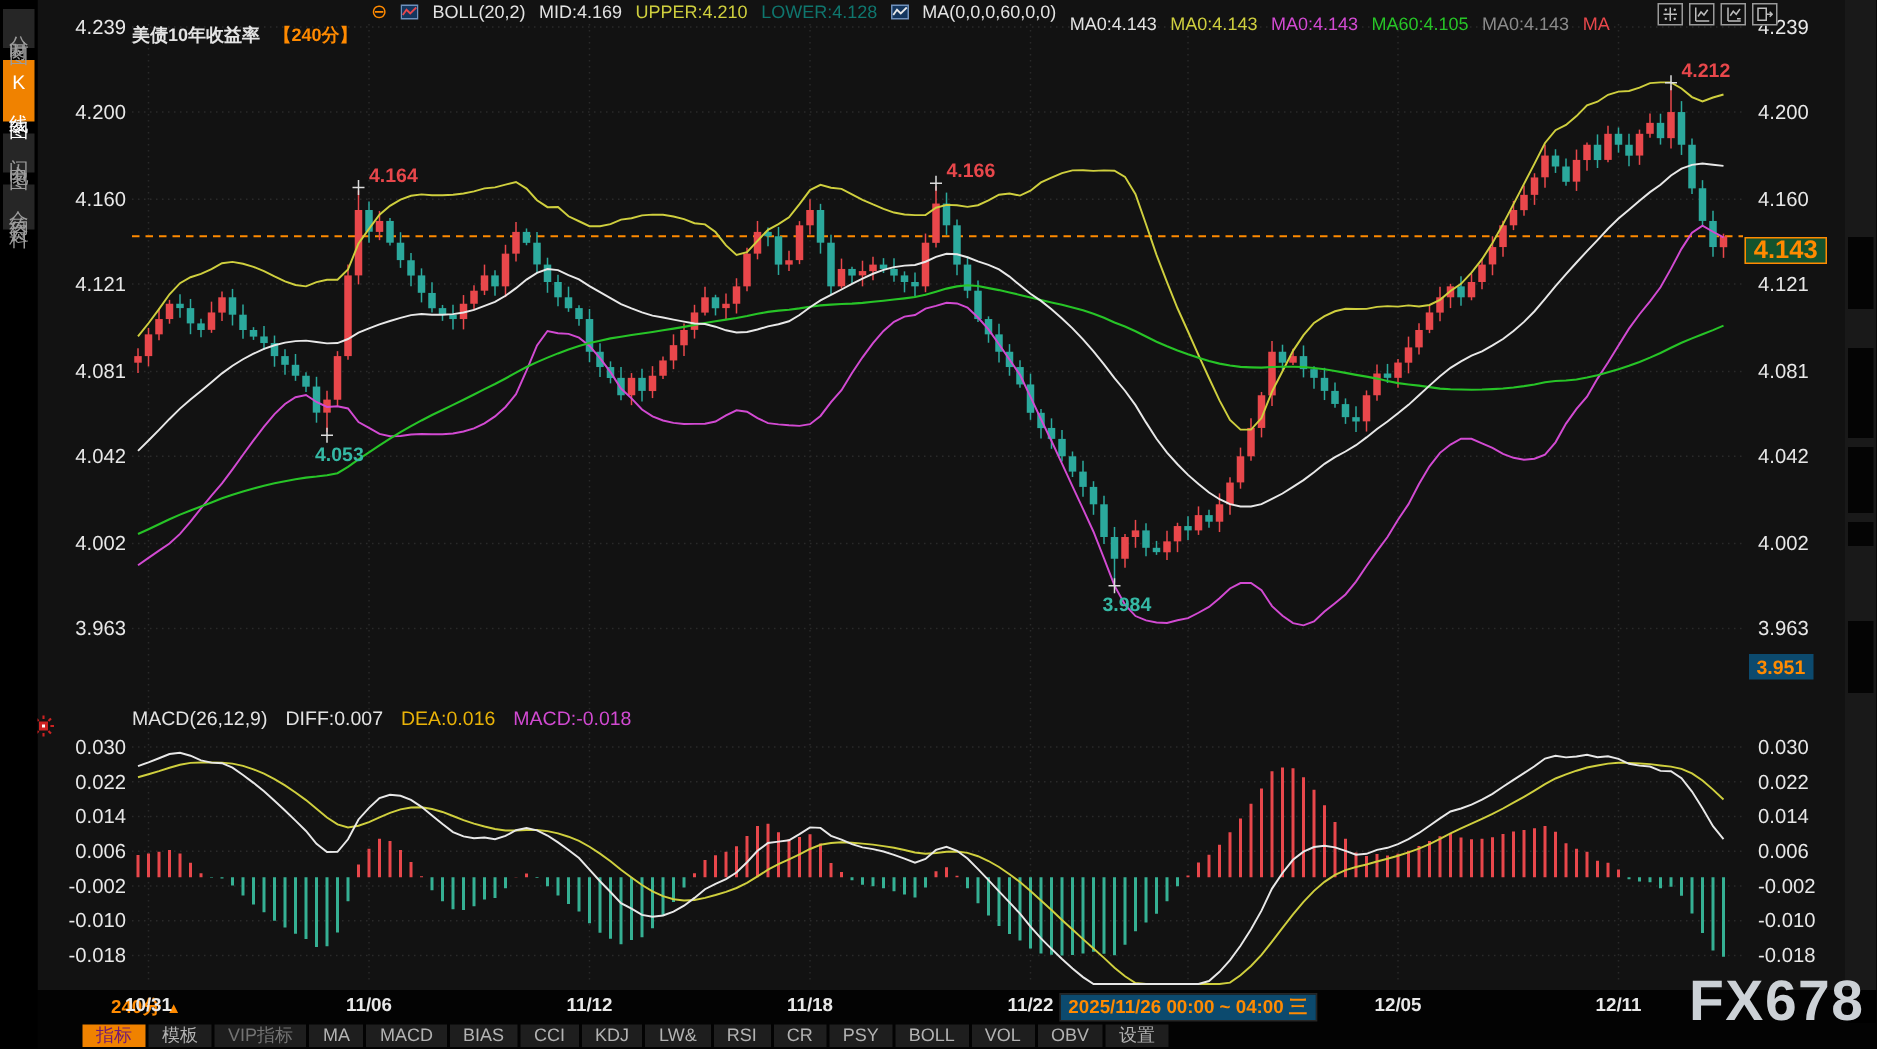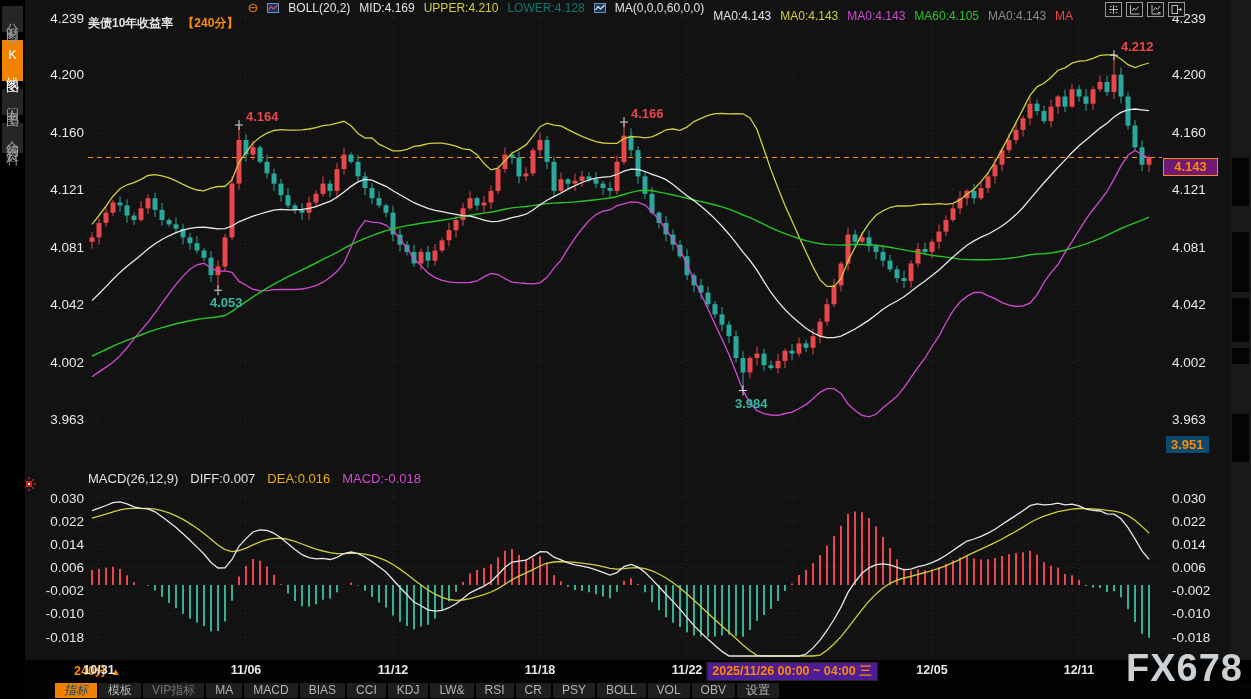--- a/index.html
+++ b/index.html
@@ -26,39 +26,39 @@
   #top-icons{position:absolute;right:66px;top:2px;display:flex;gap:4px;z-index:5;}
   .tool-btn{width:15px;height:13px;border:1px solid #9a9a9a;background:#101010;display:flex;
     align-items:center;justify-content:center;cursor:pointer;}
   
   #macd-header{position:absolute;left:88px;top:470px;height:16px;display:flex;gap:12px;align-items:center;
     font-size:13px;color:#e3e3e3;z-index:3;white-space:nowrap;}
   #macd-header .yellow{color:#eab308;text-align:right;}
   #macd-header .magenta{color:#d24ad2;}
   
   #price-badge{position:absolute;left:1163px;top:159px;width:53px;height:16px;border:1px solid #ff8a00;
-    color:#ff8a00;background:#701a75;font-size:13px;font-weight:700;text-align:center;line-height:16px;z-index:3;}
+    color:#ff8a00;background:#14532d;font-size:17px;font-weight:700;text-align:center;line-height:16px;z-index:3;}
   #low-badge{position:absolute;left:1166px;top:436px;padding:1px 5px;color:#ff8a00;background:#0c4a6e;
     font-size:13px;font-weight:700;z-index:3;}
   
   #right-strip{position:absolute;left:1230px;top:0;width:21px;height:660px;background:#191919;z-index:2;}
   #right-strip div{position:absolute;left:2px;width:17px;background:#040404;}
   
   #xaxis-row{position:absolute;left:0;top:660px;width:1232px;height:22px;background:#030303;z-index:3;}
   #period-label{position:absolute;left:74px;top:3px;color:#ff8a00;font-size:12.5px;font-weight:700;}
   #period-label .arr{font-size:10px;}
   .x-label{position:absolute;top:3px;transform:translateX(-50%);color:#e8e8e8;font-size:12.5px;font-weight:700;
     white-space:nowrap;}
-  .x-label.hl{color:#ff8a00;background:#4c1d95;padding:0 5px;outline:1px solid #262626;}
+  .x-label.hl{color:#ff8a00;background:#0c4a6e;padding:0 5px;outline:1px solid #262626;}
   
   #toolbar{position:absolute;left:0;top:682px;width:1251px;height:17px;background:#030303;display:flex;
     align-items:center;padding-left:55px;box-sizing:border-box;z-index:3;}
   .tb-item{height:15px;line-height:15px;padding:0 9px;margin-right:2px;background:#1e1e1e;color:#b3b3b3;
     font-size:12px;cursor:pointer;white-space:nowrap;}
-  .tb-item.active{background:#f08200;color:#0c4a6e;font-style:italic;}
+  .tb-item.active{background:#f08200;color:#701a75;}
   .tb-item.vip{color:#737373;}
   
   #watermark{position:absolute;right:8px;bottom:12px;font-size:38px;font-weight:700;color:#ccd1d6;
     letter-spacing:1px;z-index:6;line-height:1;}
   
   #live-icon{position:absolute;left:21px;top:476px;z-index:3;}
 </style>
 </head>
 <body>
 

